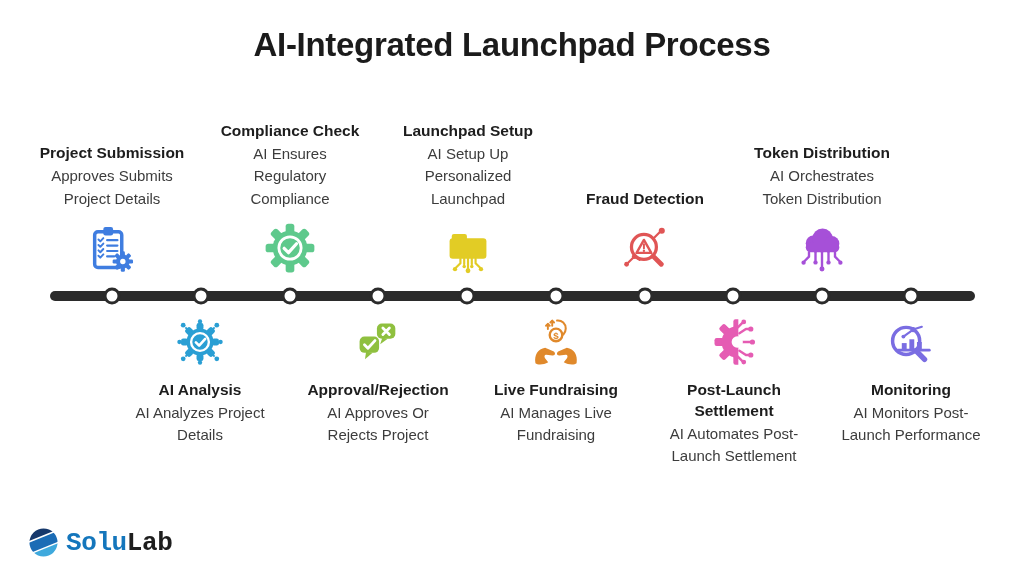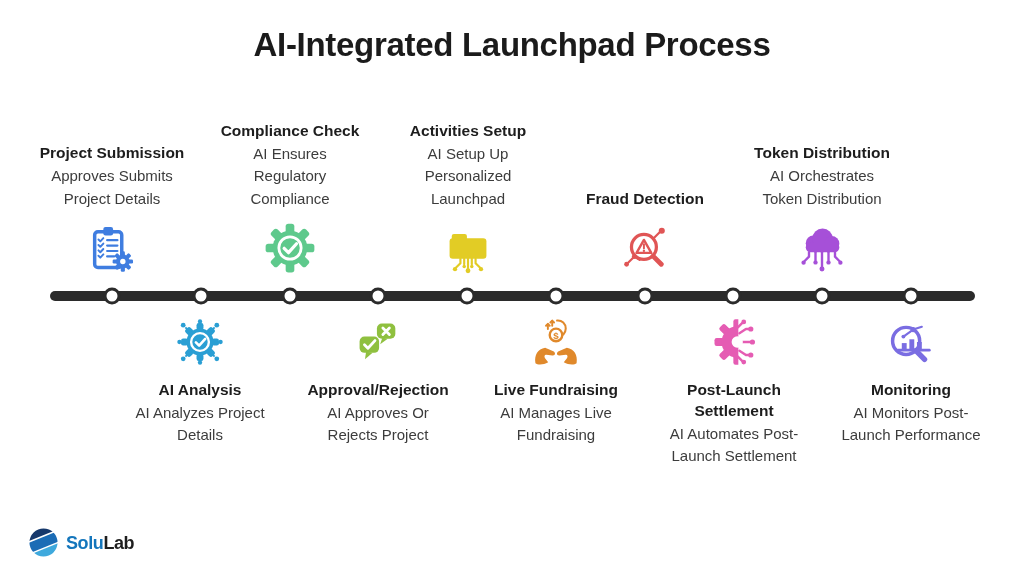--- a/index.html
+++ b/index.html
@@ -29,21 +29,21 @@
     position:absolute; left:50px; top:291px; width:925px; height:10px;
     border-radius:6px; background:#2b2b2b;
   }
   .node {
     position:absolute; top:296px; width:17px; height:17px; box-sizing:border-box;
     border-radius:50%; background:#ffffff; border:3.4px solid #2b2b2b;
     transform:translate(-50%,-50%);
   }
   .logo { position:absolute; left:28px; top:527px; display:flex; align-items:center; gap:7px; }
   .logo-icon { width:31px; height:31px; display:block; }
-  .logo-text { font-size:18px; font-weight:700; letter-spacing:-0.4px; line-height:1; }
+  .logo-text { font-size:26px; font-weight:700; letter-spacing:-0.4px; line-height:1;font-family:Liberation Mono, monospace; }
   .logo-solu { color:#1476bc; }
   .logo-lab  { color:#1e1e1e; }
 </style>
 </head>
 <body>
 
 <div id="canvas">
 
   <div class="page-title">AI-Integrated Launchpad Process</div>
 
@@ -97,21 +97,21 @@
           <rect x="-4" y="-22.5" width="8" height="10" rx="2.5" transform="rotate(315)"></rect>
           <circle r="16"></circle>
         </g>
       </g>
       <circle cx="24" cy="24" r="10.3" fill="none" stroke="#ffffff" stroke-width="2.6"></circle>
       <path d="M18.6 24.3 l4 4 l7.4 -8.2" fill="none" stroke="#ffffff" stroke-width="3" stroke-linecap="round" stroke-linejoin="round"></path>
     </svg>
   </div>
 
   <div class="step top t3">
-    <div class="step-title">Activities Setup</div>
+    <div class="step-title">Launchpad Setup</div>
     <div class="step-sub">AI Setup Up
 Personalized
 Launchpad</div>
     <svg class="icon" viewBox="0 0 48 48">
       <g fill="#e2cc25" stroke="#e2cc25">
         <rect x="9" y="11" width="14" height="9" rx="2" stroke="none"></rect>
         <rect x="7" y="15" width="34" height="19" rx="3" stroke="none"></rect>
         <path d="M24 34 V43" fill="none" stroke-width="2" stroke-linecap="round"></path>
         <circle cx="24" cy="45" r="2.2" stroke="none"></circle>
         <path d="M17 34 V38 L13 42" fill="none" stroke-width="2" stroke-linecap="round" stroke-linejoin="round"></path>

